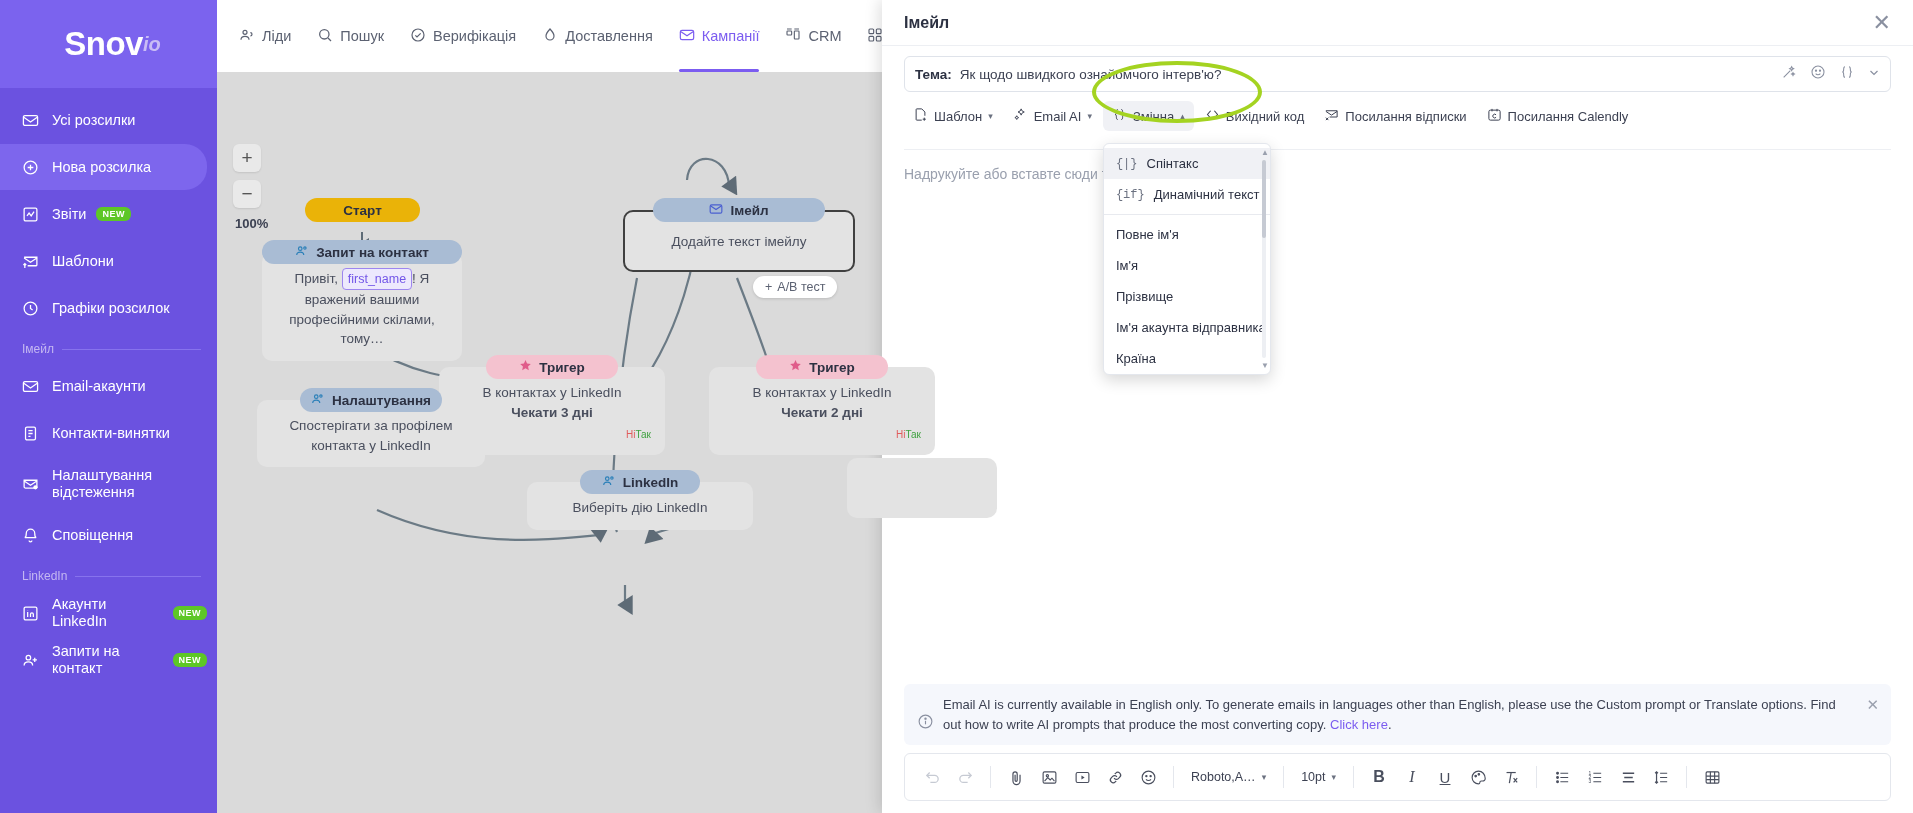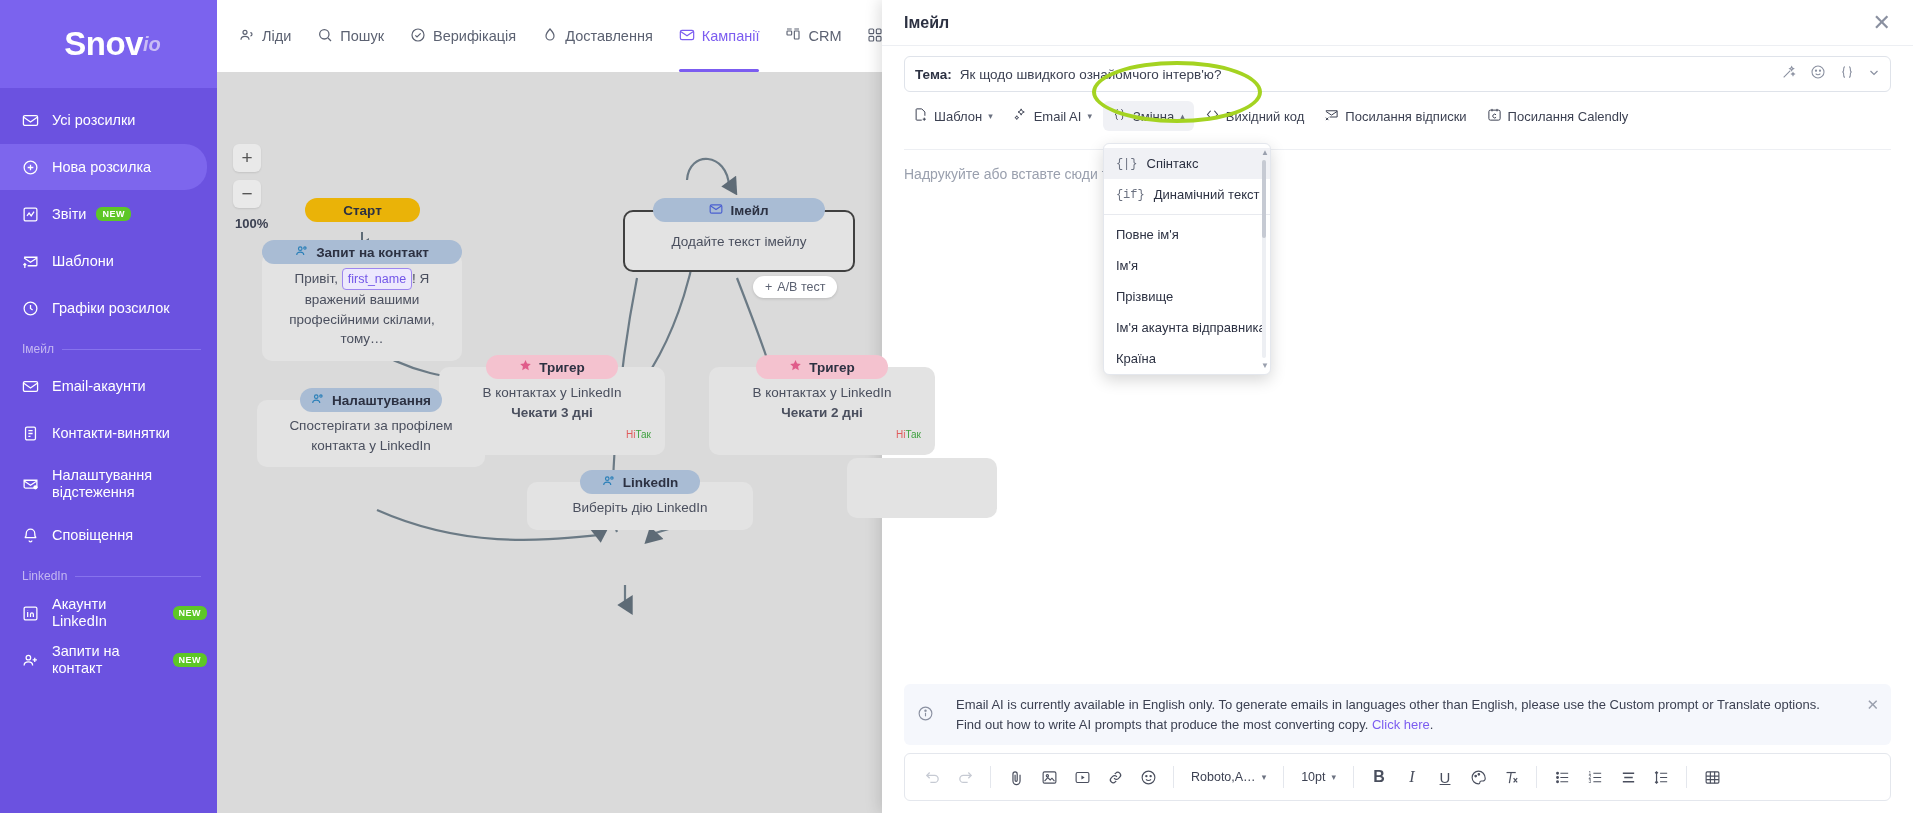--- a/index.html
+++ b/index.html
@@ -198,21 +198,21 @@
   .dd-thumb { position: absolute; top: 10px; height: 78px; width: 4px; left: 1px; background: #C6CAD3; border-radius: 2px; }
   .dd-arrow { position: absolute; left: 0; font-size: 8px; color: #9aa0ae; }
 
   .highlight-ellipse {
     position: absolute; border: 4px solid #A4D321; border-radius: 50%;
     pointer-events: none; z-index: 40;
   }
 
   .info-banner {
     margin: 0 22px 8px 22px; background: #F5F7FC; border-radius: 6px;
-    display: flex; align-items: center; gap: 22px; padding: 11px 13px;
+    display: flex; align-items: flex-end; gap: 9px; padding: 11px 13px;
     position: relative;
   }
   .info-banner .txt { font-size: 13px; color: #3c4152; line-height: 1.5; padding-right: 30px; }
   .info-banner a { color: #7B5CF0; text-decoration: none; }
   .info-x { position: absolute; right: 12px; top: 12px; color: #9aa0ae; font-size: 15px; cursor: pointer; }
 
   .toolbar-bottom {
     height: 48px; margin: 0 22px 12px 22px;
     border: 1px solid #E4E7ED; border-radius: 6px;
     display: flex; align-items: center; padding: 0 12px; gap: 3px;

